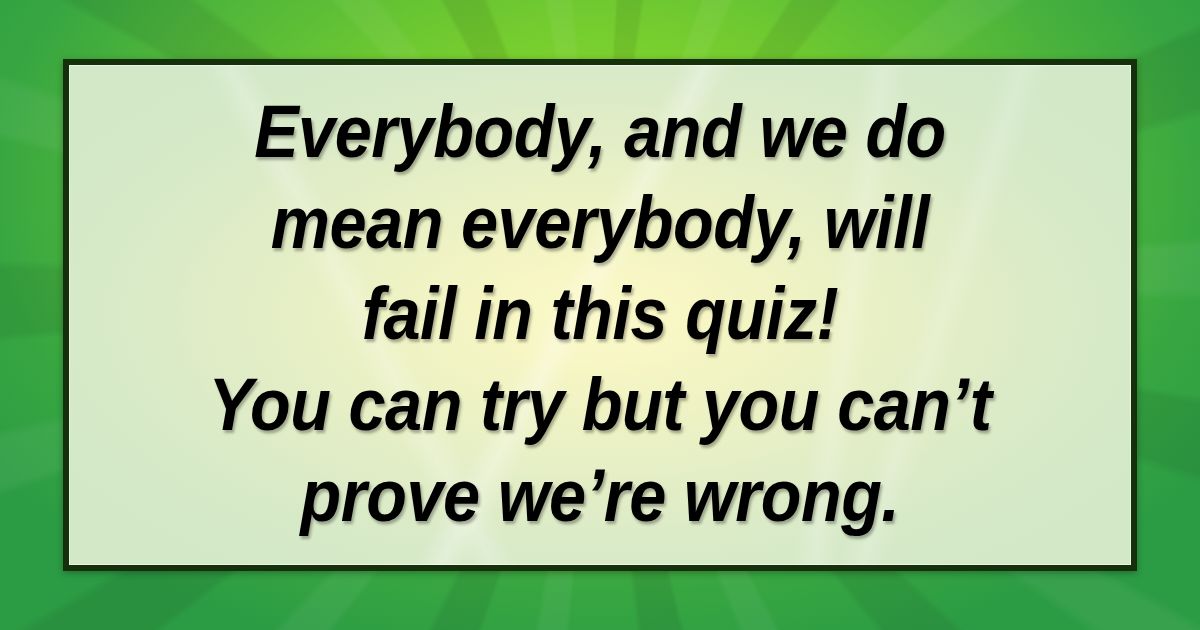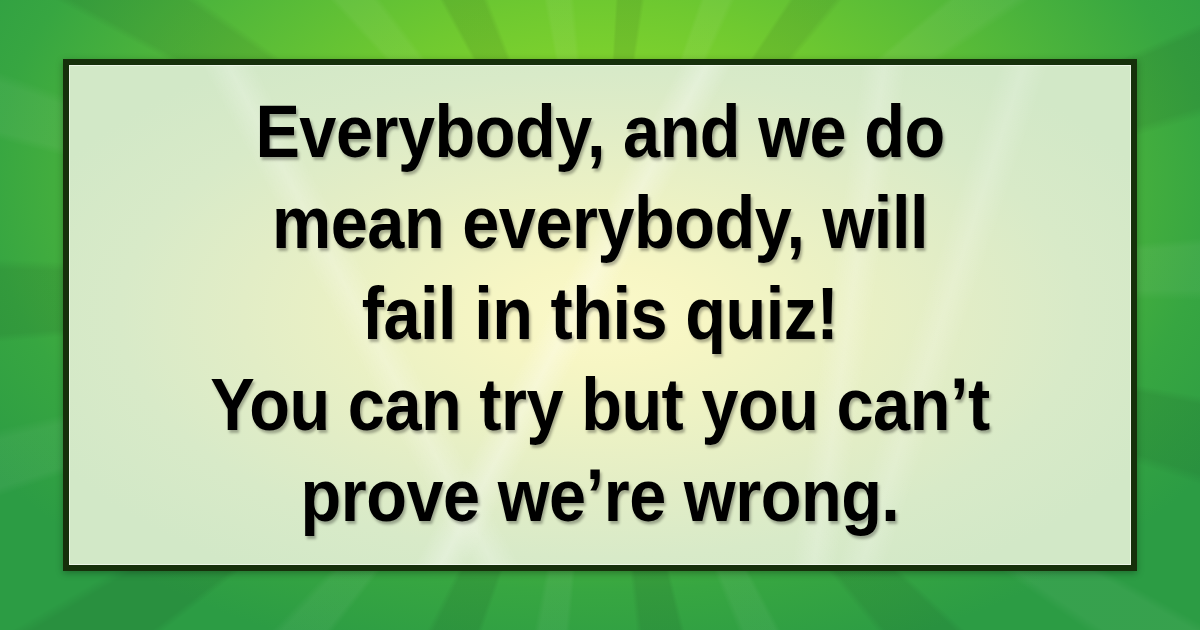--- a/index.html
+++ b/index.html
@@ -111,20 +111,21 @@
     border: 6px solid #16300B;
     background:
       radial-gradient(ellipse 58% 62% at 50% 50%,
         #FBF9CA 0%,
         #F7F6C4 16%,
         #EDF2C4 36%,
         #E2EDC6 58%,
         #D8EAC8 78%,
         #D2E8C7 100%);
     box-shadow: 0 2px 7px rgba(0,0,0,0.30);
+    font-style: italic;
   }
 
   
   .card-inner-line {
     position: absolute;
     inset: 0;
     box-shadow: inset 0 0 0 1px rgba(255,255,255,0.55);
     pointer-events: none;
   }
 

